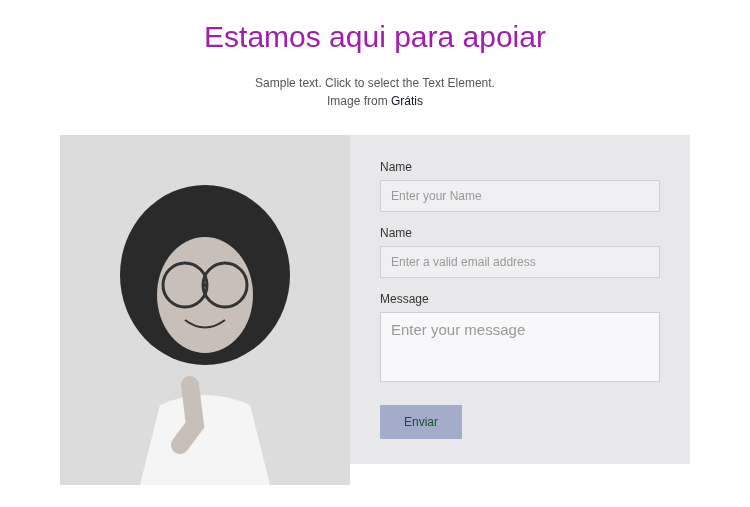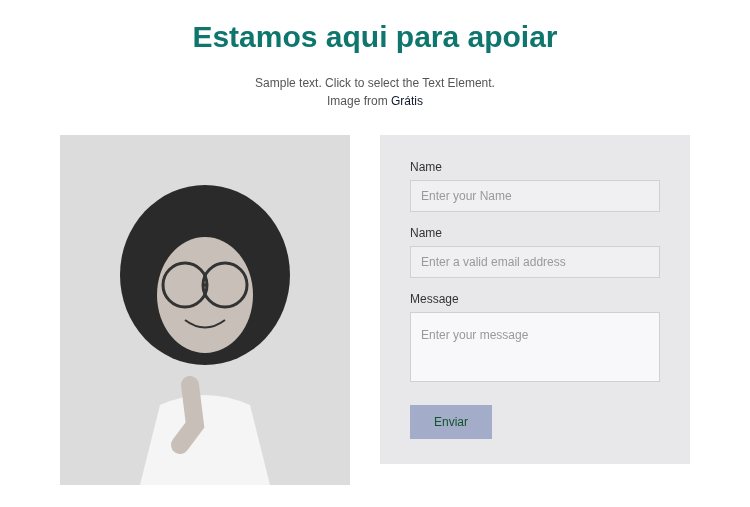--- a/index.html
+++ b/index.html
@@ -13,36 +13,35 @@
       width: 750px;
       height: 507px;
       padding: 20px 60px;
     }
     .header {
       text-align: center;
       margin-bottom: 25px;
     }
     .title {
       font-size: 30px;
-      font-weight: 700;
-      color: #0f766e;
+      font-weight: 400;
+      color: #a21caf;
       margin-bottom: 10px;
     }
     .subtitle {
       font-size: 12px;
       color: #555;
       line-height: 1.5;
       margin-top: 20px;
     }
     .subtitle-link {
       color: #0f172a;
     }
     .content {
       display: flex;
-      gap: 30px;
       align-items: flex-start;
     }
     .image-container {
       width: 290px;
       height: 350px;
       background: #e0e0e0;
       position: relative;
       overflow: hidden;
     }
     .person-svg {
@@ -67,24 +66,24 @@
       width: 100%;
       padding: 8px 10px;
       border: 1px solid #d0d0d0;
       background: #f0f0f2;
       font-size: 12px;
       color: #737373;
       font-family: Arial, sans-serif;
     }
     .form-textarea {
       width: 100%;
-      padding: 15px 10px;
+      padding: 8px 10px;
       border: 1px solid #d0d0d0;
       background: #f8f8fa;
-      font-size: 12px;
+      font-size: 15px;
       color: #888;
       font-family: Arial, sans-serif;
       height: 70px;
       resize: none;
     }
     .form-input::placeholder,
     .form-textarea::placeholder {
       color: #999;
     }
     .submit-button {

